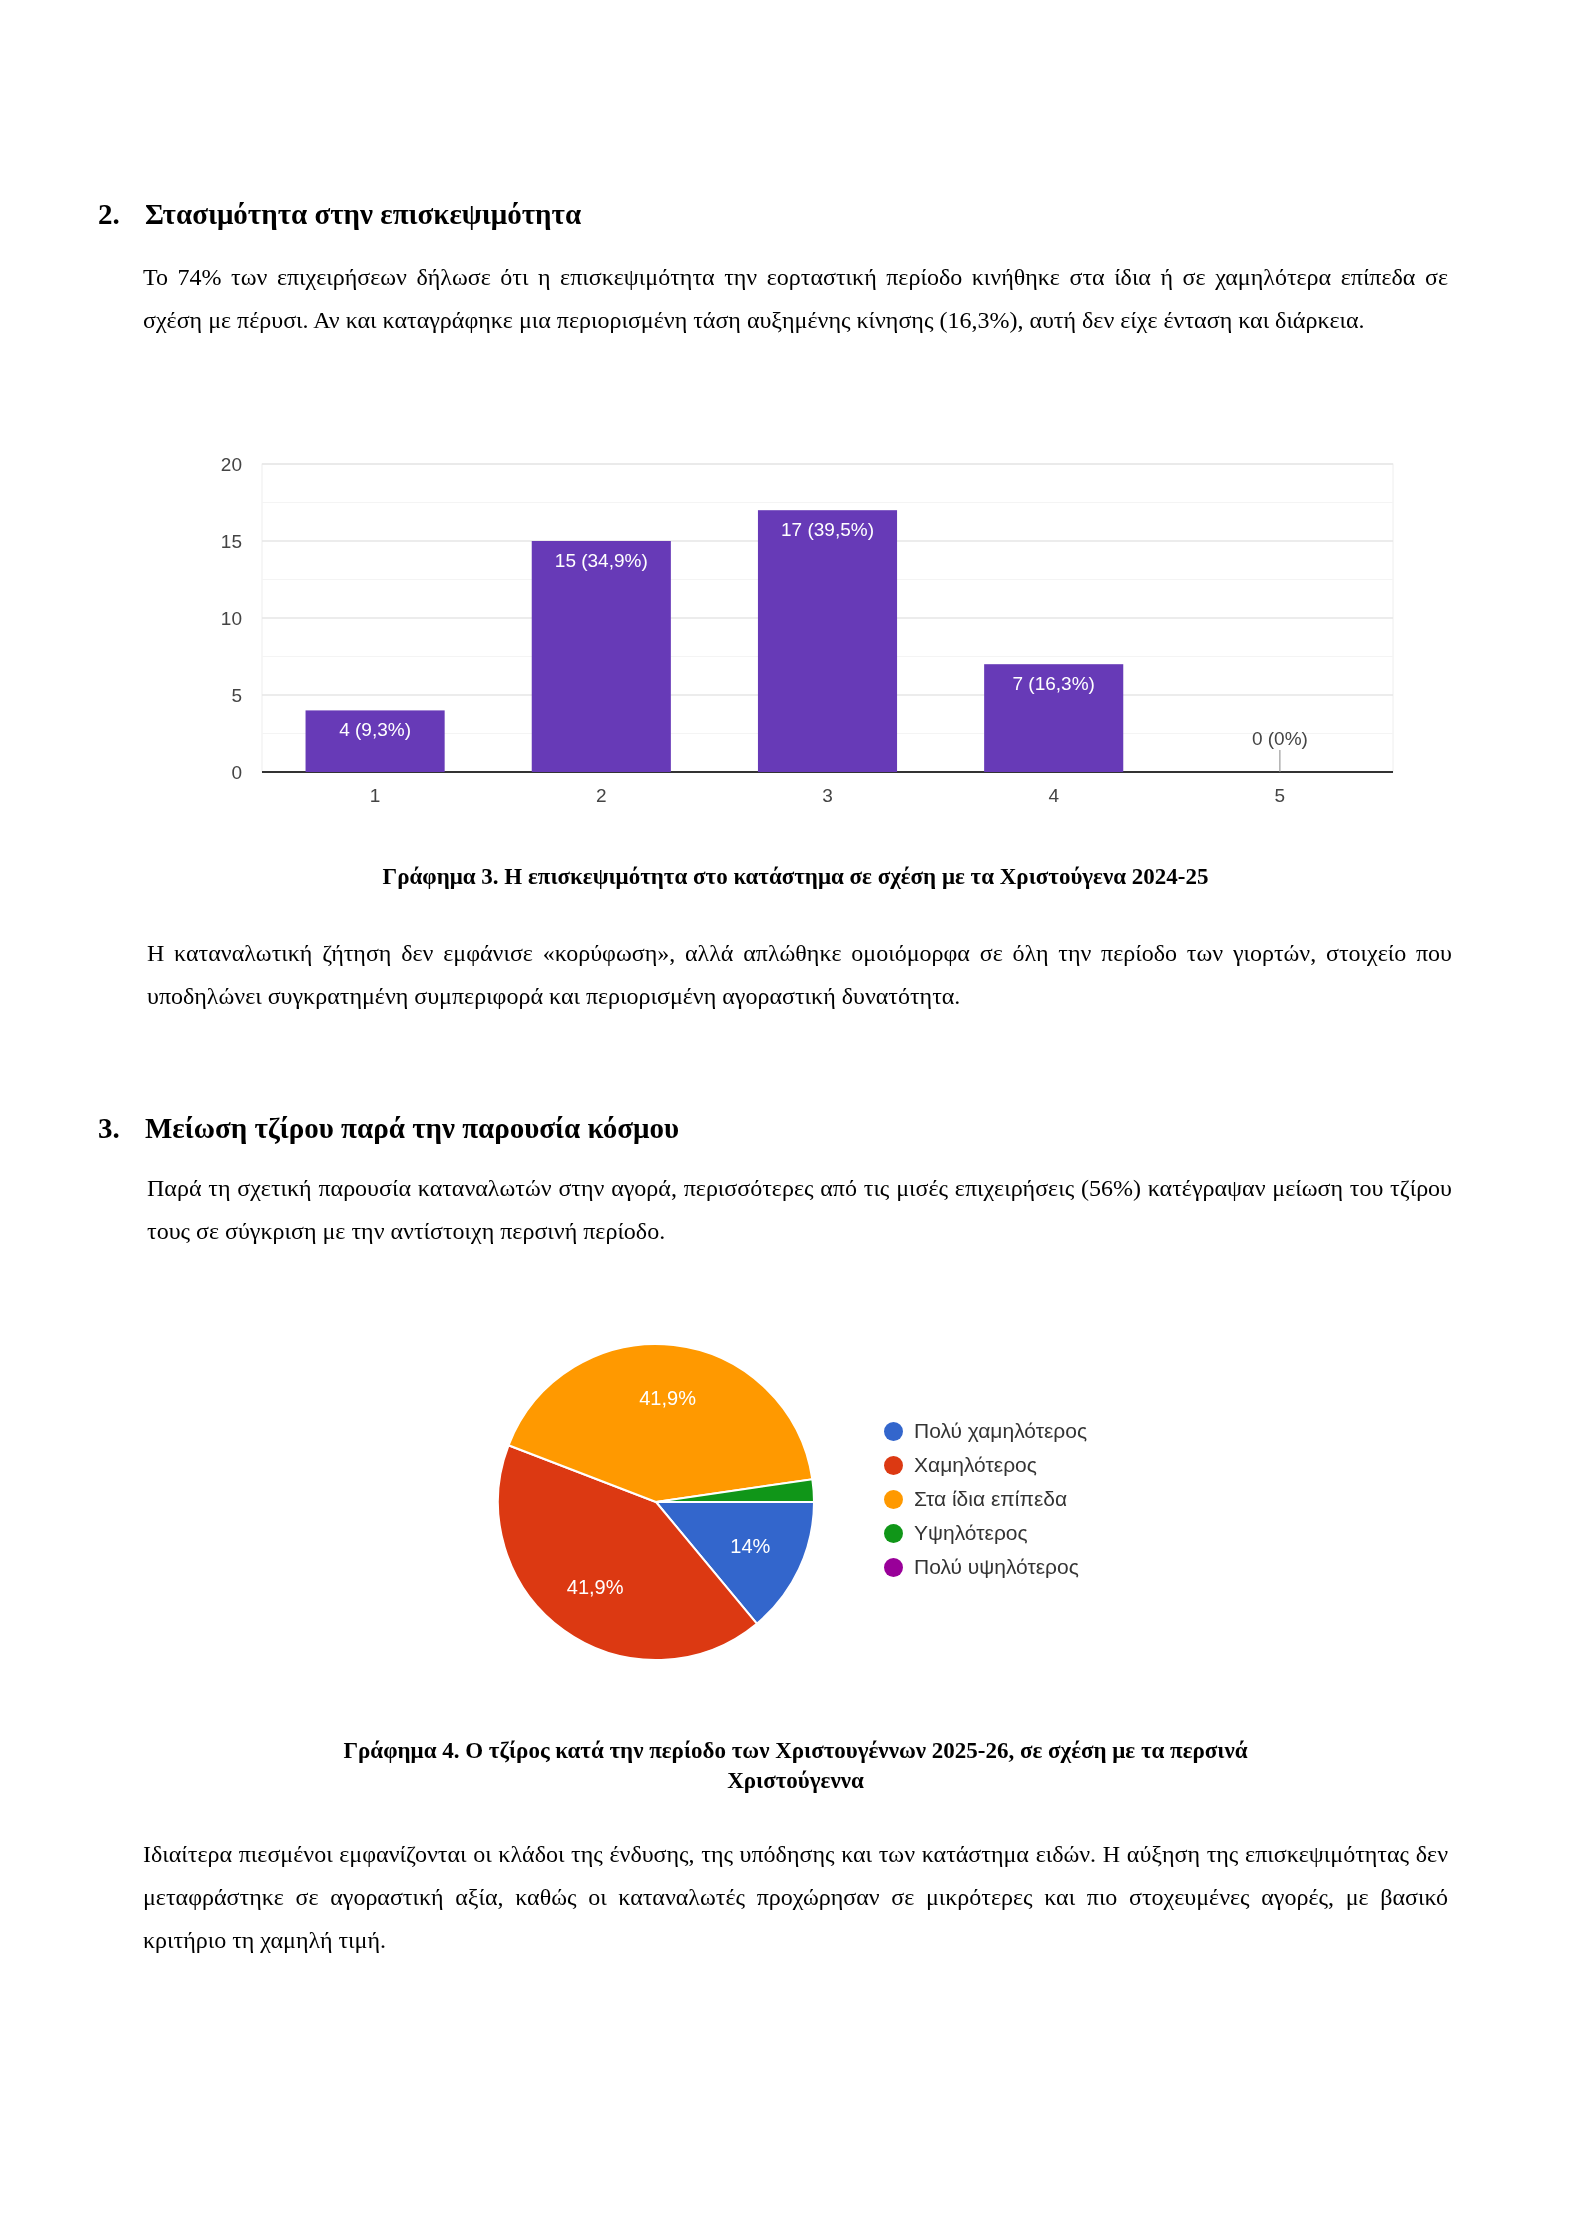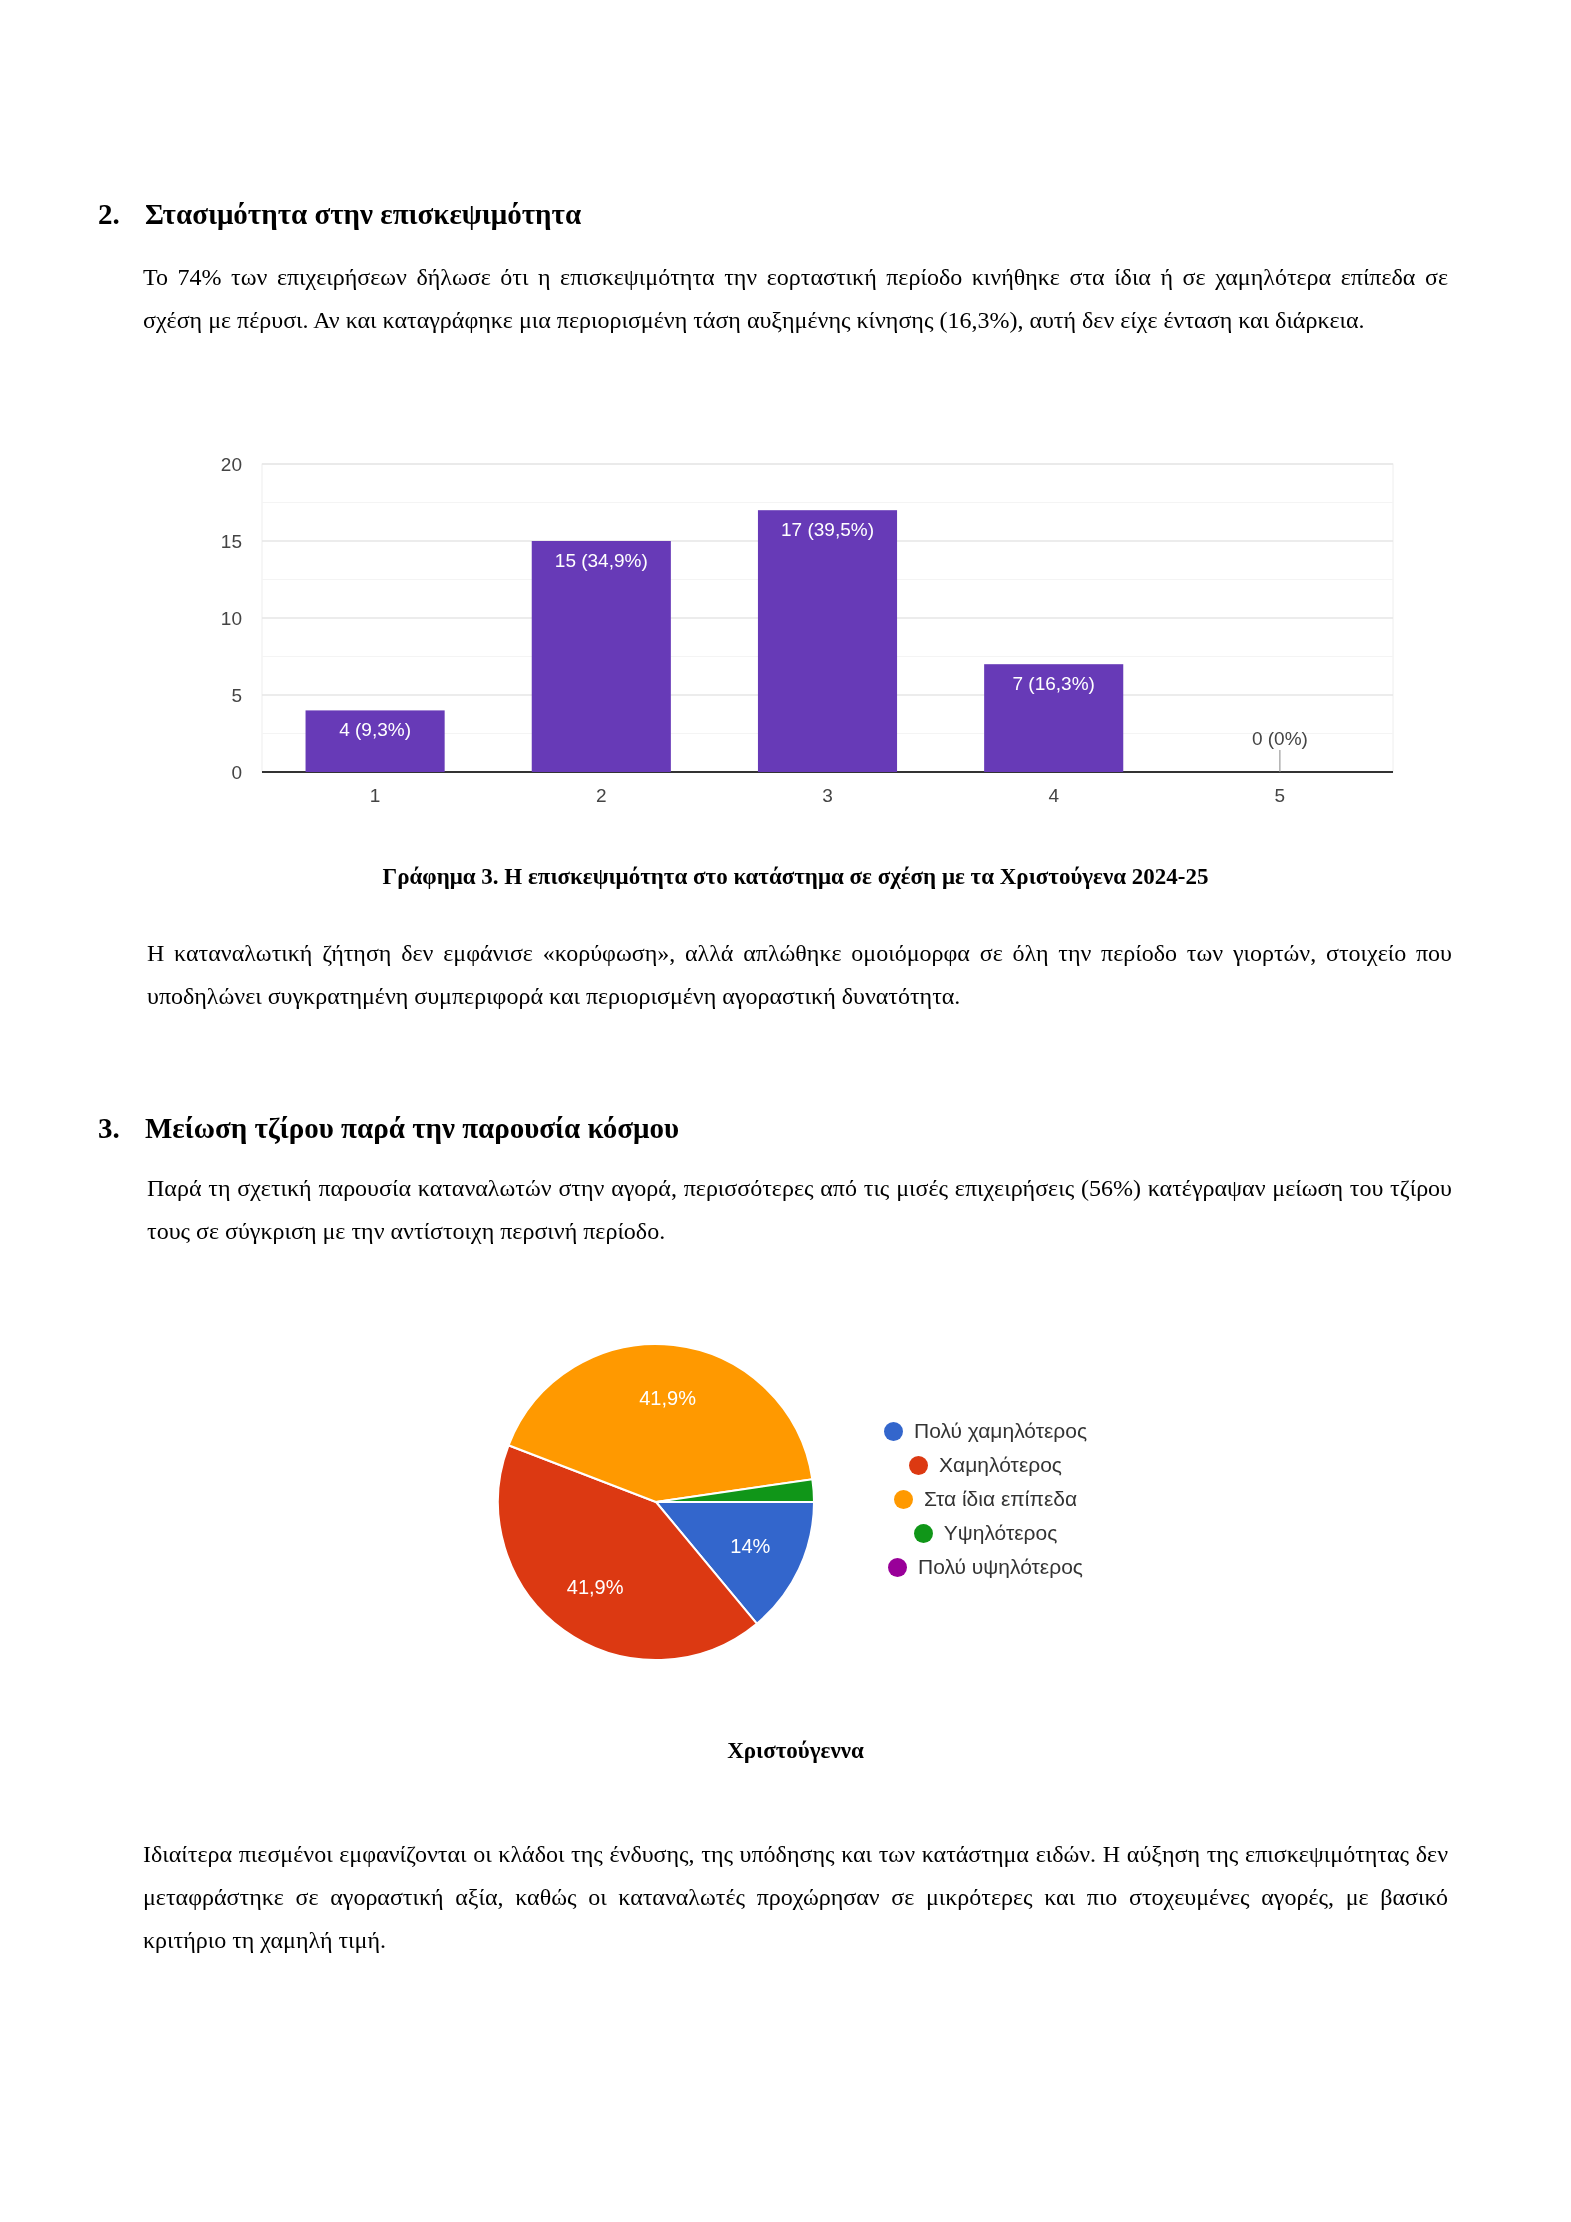--- a/index.html
+++ b/index.html
@@ -9,21 +9,21 @@
   .heading { font-weight: bold; font-size: 29px; line-height: 36px; white-space: nowrap; }
   .heading .num { display: inline-block; width: 47px; }
   .para { left: 143px; width: 1305px; font-size: 24px; line-height: 43px; text-align: justify; }
   .caption { left: 143px; width: 1305px; text-align: center; font-weight: bold; font-size: 23px; line-height: 30px; }
   .chart-svg { position: absolute; left: 0; top: 0; }
   .ax-text { font-family: "Liberation Sans", sans-serif; font-size: 19px; fill: #444; }
   .bar-label { font-family: "Liberation Sans", sans-serif; font-size: 19px; fill: #ffffff; }
   .bar-label-out { font-family: "Liberation Sans", sans-serif; font-size: 19px; fill: #444; }
   .pie-label { font-family: "Liberation Sans", sans-serif; font-size: 20px; fill: #ffffff; }
   .legend { position: absolute; left: 884px; top: 1414px; font-family: "Liberation Sans", sans-serif; font-size: 21px; color: #333; }
-  .legend-item { height: 34px; display: flex; align-items: center; justify-content: center; }
+  .legend-item { height: 34px; display: flex; align-items: center; }
   .legend-dot { width: 19px; height: 19px; border-radius: 50%; display: inline-block; margin-right: 11px; }
 </style>
 </head>
 <body>
 
 <div class="abs heading" style="left:98px; top:196px;">
   <span class="num">2.</span><span>Στασιμότητα στην επισκεψιμότητα</span>
 </div>
 
 <p class="abs para" style="top:256px; margin:0;">Το 74% των επιχειρήσεων δήλωσε ότι η επισκεψιμότητα την εορταστική περίοδο κινήθηκε στα ίδια ή σε χαμηλότερα επίπεδα σε σχέση με πέρυσι. Αν και καταγράφηκε μια περιορισμένη τάση αυξημένης κίνησης (16,3%), αυτή δεν είχε ένταση και διάρκεια.</p>
@@ -98,16 +98,17 @@
       <span class="legend-dot" style="background: rgb(16, 150, 24);"></span>
       <span>Υψηλότερος</span>
     </div>
     <div class="legend-item">
       <span class="legend-dot" style="background: rgb(153, 0, 153);"></span>
       <span>Πολύ υψηλότερος</span>
     </div>
   </div>
 
 <div class="abs caption" style="top:1736px;">
+  <div>Γράφημα 4. Ο τζίρος κατά την περίοδο των Χριστουγέννων 2025-26, σε σχέση με τα περσινά</div>
   <div>Χριστούγεννα</div>
 </div>
 
 <p class="abs para" style="top:1833px; margin:0;">Ιδιαίτερα πιεσμένοι εμφανίζονται οι κλάδοι της ένδυσης, της υπόδησης και των κατάστημα ειδών. Η αύξηση της επισκεψιμότητας δεν μεταφράστηκε σε αγοραστική αξία, καθώς οι καταναλωτές προχώρησαν σε μικρότερες και πιο στοχευμένες αγορές, με βασικό κριτήριο τη χαμηλή τιμή.</p>
 
 </body></html>

